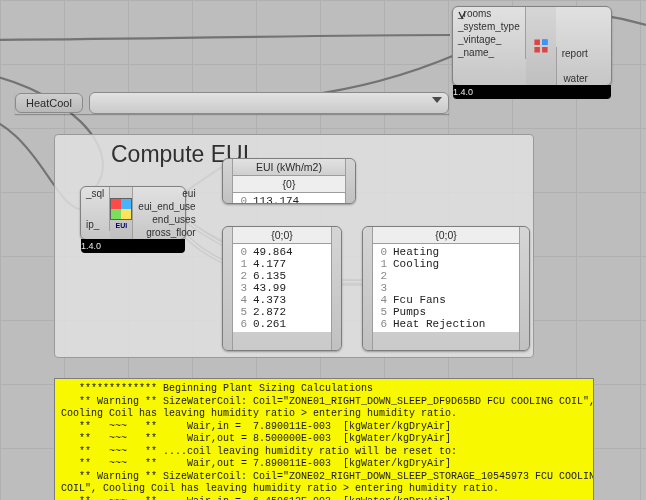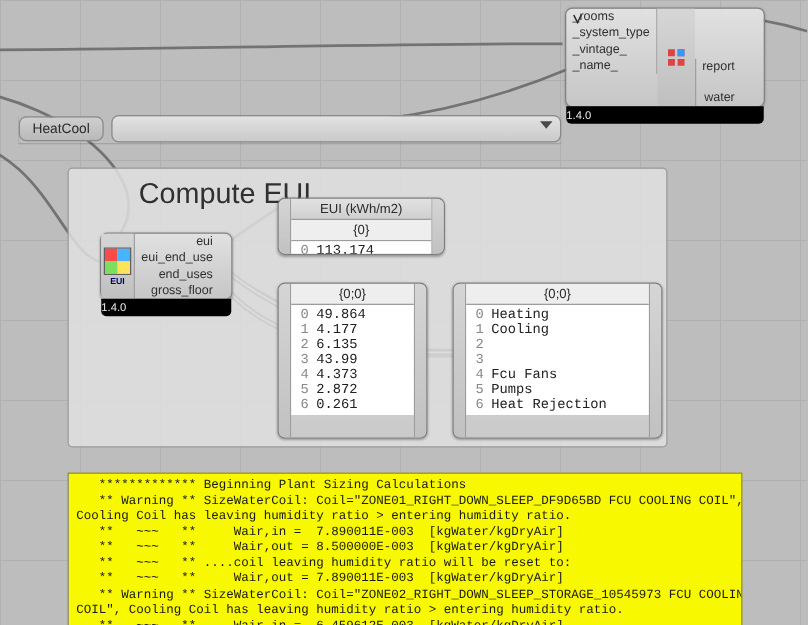--- a/index.html
+++ b/index.html
@@ -219,20 +219,25 @@
   <div class="dropdown" style="width:360px;">
     <div class="caret"></div>
   </div>
 </div>
 
 <div class="group" style="left:54px; top:134px; width:480px; height:224px;">
   <div class="group-title">Compute EUI</div>
 </div>
 
 <div class="comp" style="left:80px; top:186px; width:106px;">
+  <div class="col">
+    <div class="in">_sql</div>
+    <div class="in" style="height:18px"></div>
+    <div class="in">ip_</div>
+  </div>
   <div class="center" style="width:26px;">
     <div class="eui-icon">
         <span></span>
         <span></span>
         <span></span>
         <span></span>
       </div>
     <div class="eui-label">EUI</div>
   </div>
   <div class="col">

